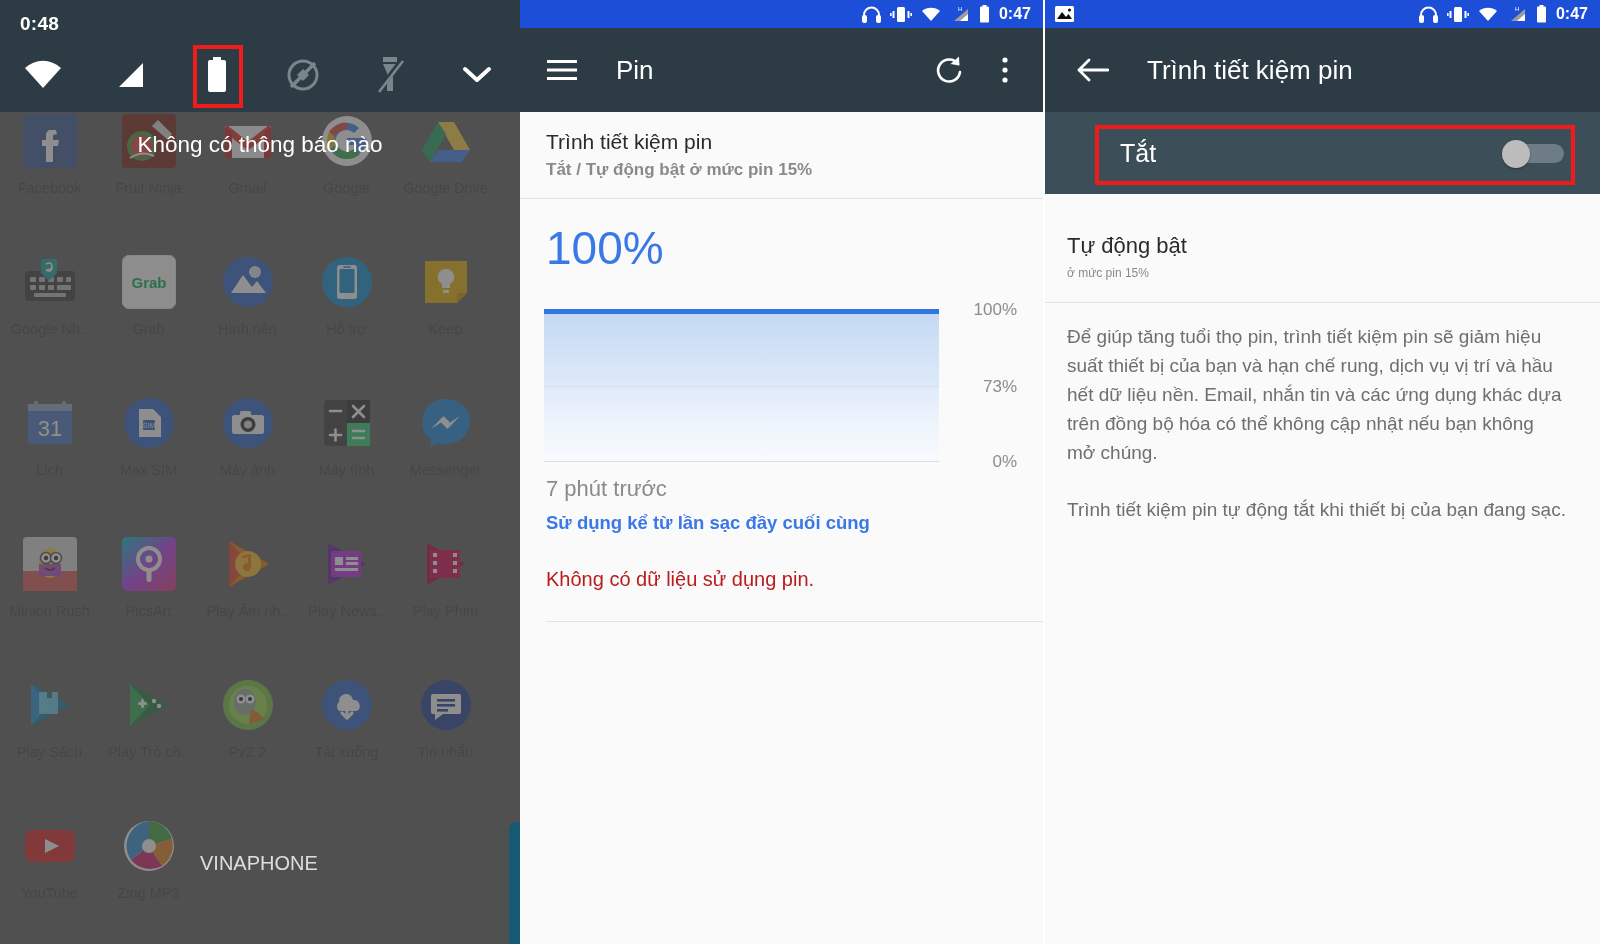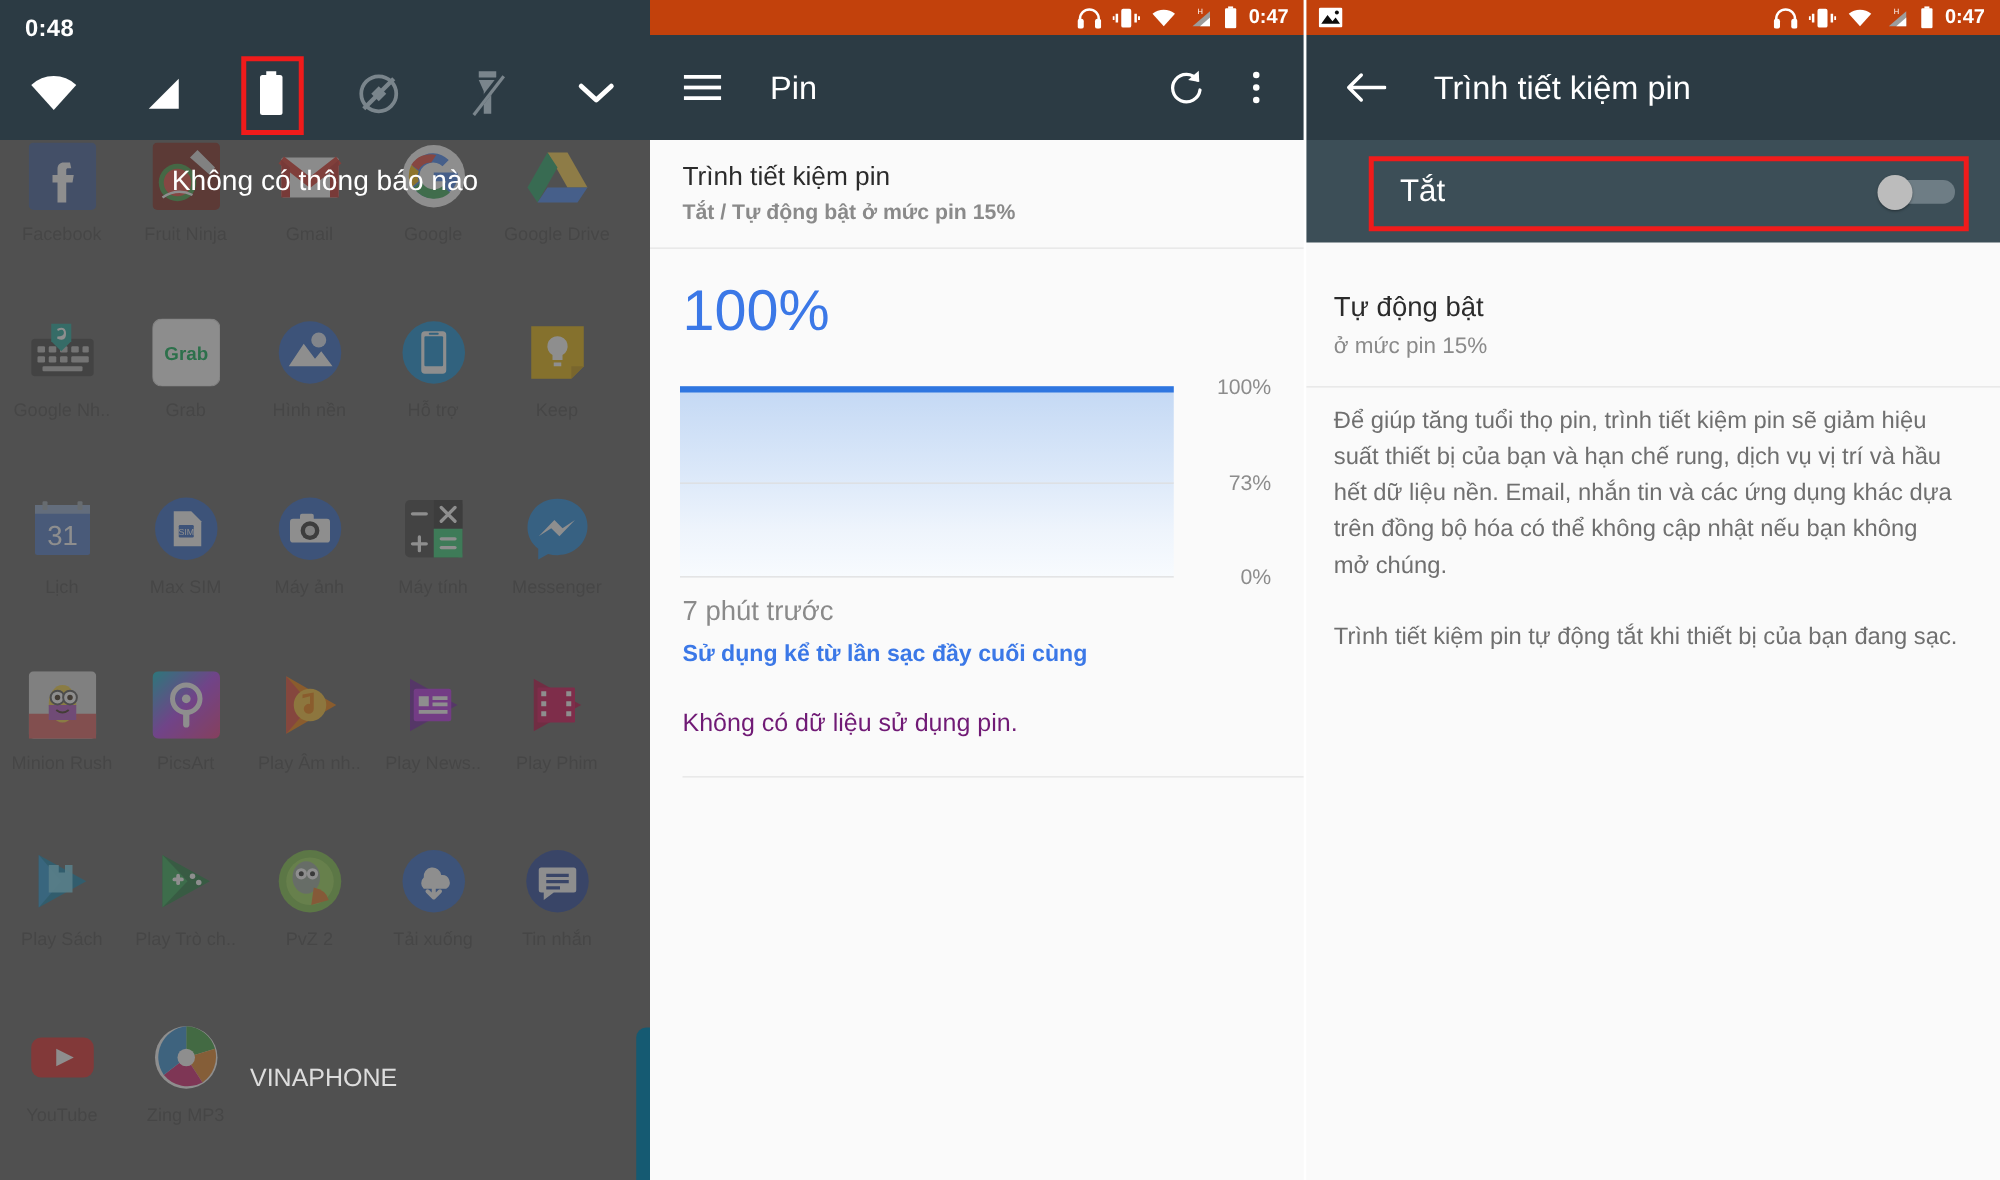--- a/index.html
+++ b/index.html
@@ -22,21 +22,21 @@
   .app-lbl{margin-top:10px;font-size:14.5px;color:#3b3b3b;opacity:.78;white-space:nowrap;}
   .dimmer{position:absolute;left:0;top:0;width:520px;height:944px;background:rgba(72,72,72,.62);z-index:3;}
   .noti-text{position:absolute;left:0;top:132px;width:520px;text-align:center;color:#fff;font-size:22.5px;z-index:7;}
   .vina-text{position:absolute;left:200px;top:852px;color:#e9e9e9;font-size:20px;z-index:4;opacity:.92;}
   .teal-strip{position:absolute;left:509px;top:822px;width:11px;height:122px;background:#155a72;border-radius:8px 0 0 0;z-index:5;}
 
   
   #panel-mid{position:absolute;left:520px;top:0;width:523px;height:944px;background:#fafafa;overflow:hidden;}
   #panel-right{position:absolute;left:1045px;top:0;width:555px;height:944px;background:#fafafa;overflow:hidden;}
 
-  .sysbar{position:absolute;left:0;top:0;height:28px;width:100%;background:#c2410c;display:flex;align-items:center;z-index:5;}
+  .sysbar{position:absolute;left:0;top:0;height:28px;width:100%;background:#1d4ed8;display:flex;align-items:center;z-index:5;}
   .sysbar .left{padding-left:10px;display:flex;align-items:center;gap:8px;}
   .sysbar .spacer{flex:1;}
   .sysbar .right{display:flex;align-items:center;gap:9px;padding-right:12px;}
   .sysbar .time{color:#fff;font-size:16px;font-weight:bold;}
 
   .appbar{position:absolute;left:0;top:28px;height:84px;width:100%;background:#2c3b44;display:flex;align-items:center;z-index:4;}
   .appbar .title{color:#fff;font-size:26px;margin-left:26px;}
   .appbar .grow{flex:1;}
   .appbar .act{width:56px;height:56px;display:flex;align-items:center;justify-content:center;}
 
@@ -50,34 +50,34 @@
   .chart-plot{position:absolute;left:0;top:0;width:395px;height:153px;
     background:linear-gradient(to bottom,#c3d8f4 0%,#dbe8f9 45%,#eef4fc 75%,#f8fbfe 100%);}
   .chart-line{position:absolute;left:0;top:0;width:395px;height:5px;background:#2f76e0;}
   .gl{position:absolute;left:0;width:395px;height:1px;background:#dddddd;}
   .gl50{top:77px;} .gl0{top:152px;}
   .ytick{position:absolute;right:0;font-size:17px;color:#8c8c8c;}
   .yt100{top:-9px;} .yt50{top:68px;} .yt0{top:143px;}
 
   .chart-time{font-size:22px;color:#8a8a8a;margin:14px 0 0 26px;}
   .chart-link{font-size:18.5px;color:#3b78e7;font-weight:bold;margin:10px 0 0 26px;}
-  .nodata{font-size:20px;color:#701a75;margin:34px 0 0 26px;padding-bottom:30px;border-bottom:1px solid #e3e3e3;}
+  .nodata{font-size:20px;color:#b91c1c;margin:34px 0 0 26px;padding-bottom:30px;border-bottom:1px solid #e3e3e3;}
 
   
   .toggle-row{position:absolute;left:0;top:112px;width:555px;height:82px;background:#3c4e57;display:flex;align-items:center;z-index:3;}
   .toggle-row .lbl{color:#fff;font-size:25px;margin-left:75px;}
   .toggle-row .grow{flex:1;}
   .sw{position:relative;width:62px;height:26px;margin-right:36px;}
   .sw-track{position:absolute;left:12px;top:4px;width:50px;height:19px;border-radius:10px;background:#6e7d85;}
   .sw-thumb{position:absolute;left:0;top:0;width:28px;height:28px;border-radius:50%;background:#bcbcbc;box-shadow:0 1px 2px rgba(0,0,0,.35);}
   .right-red{position:absolute;left:1095px;top:125px;width:480px;height:60px;border:4px solid #f01b1b;box-sizing:border-box;z-index:9;}
 
   .auto-block{position:absolute;left:0;top:194px;width:555px;padding:39px 0 22px 22px;box-sizing:border-box;border-bottom:1px solid #e3e3e3;}
   .auto-t{font-size:22px;color:#2b2b2b;}
-  .auto-s{font-size:18px;color:#8a8a8a;margin-top:7px;}
+  .auto-s{font-size:12px;color:#8a8a8a;margin-top:7px;}
 
   .desc{position:absolute;left:22px;top:322px;width:500px;font-size:19px;line-height:29px;color:#6f6f6f;}
   .desc p{margin:0 0 28px 0;}
 
   svg{display:block;}
 </style>
 </head>
 <body>
 
 <div id="screen">

